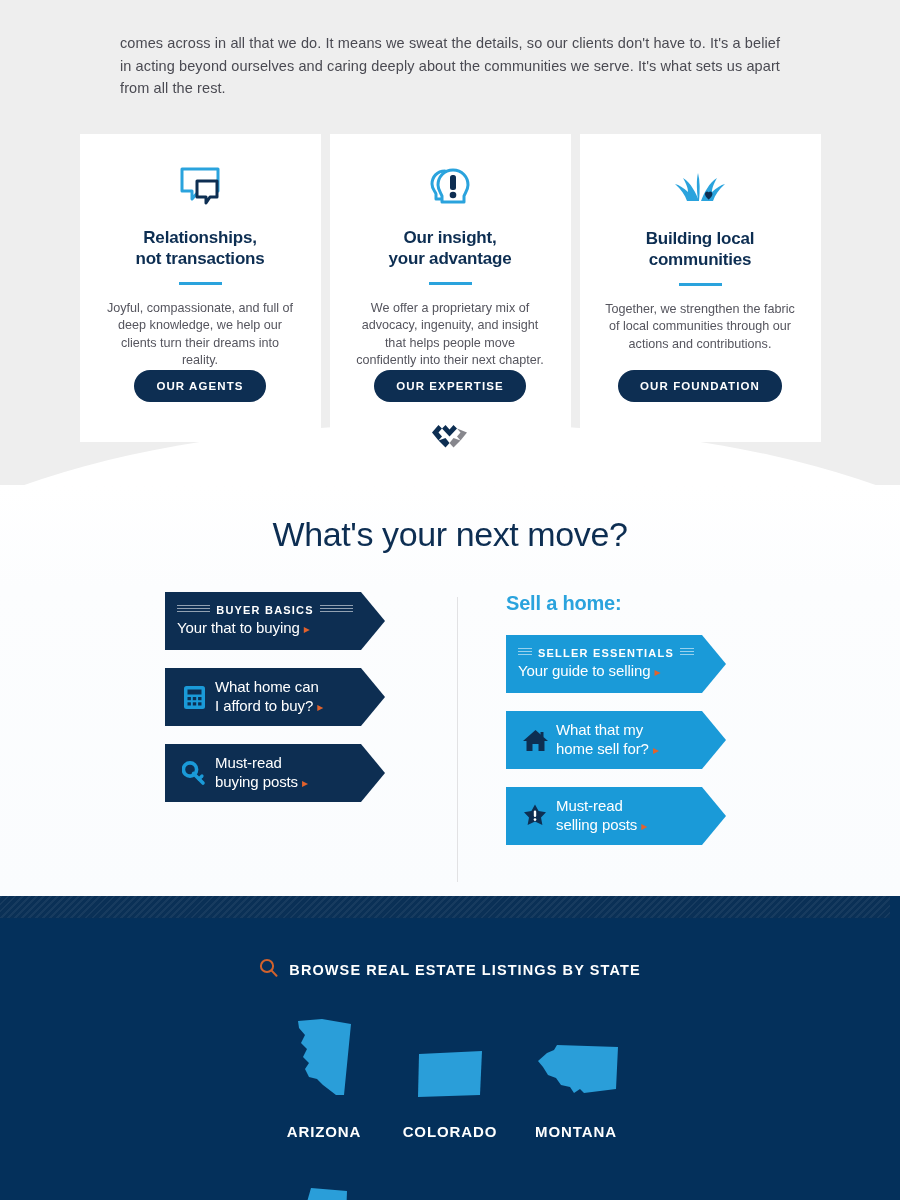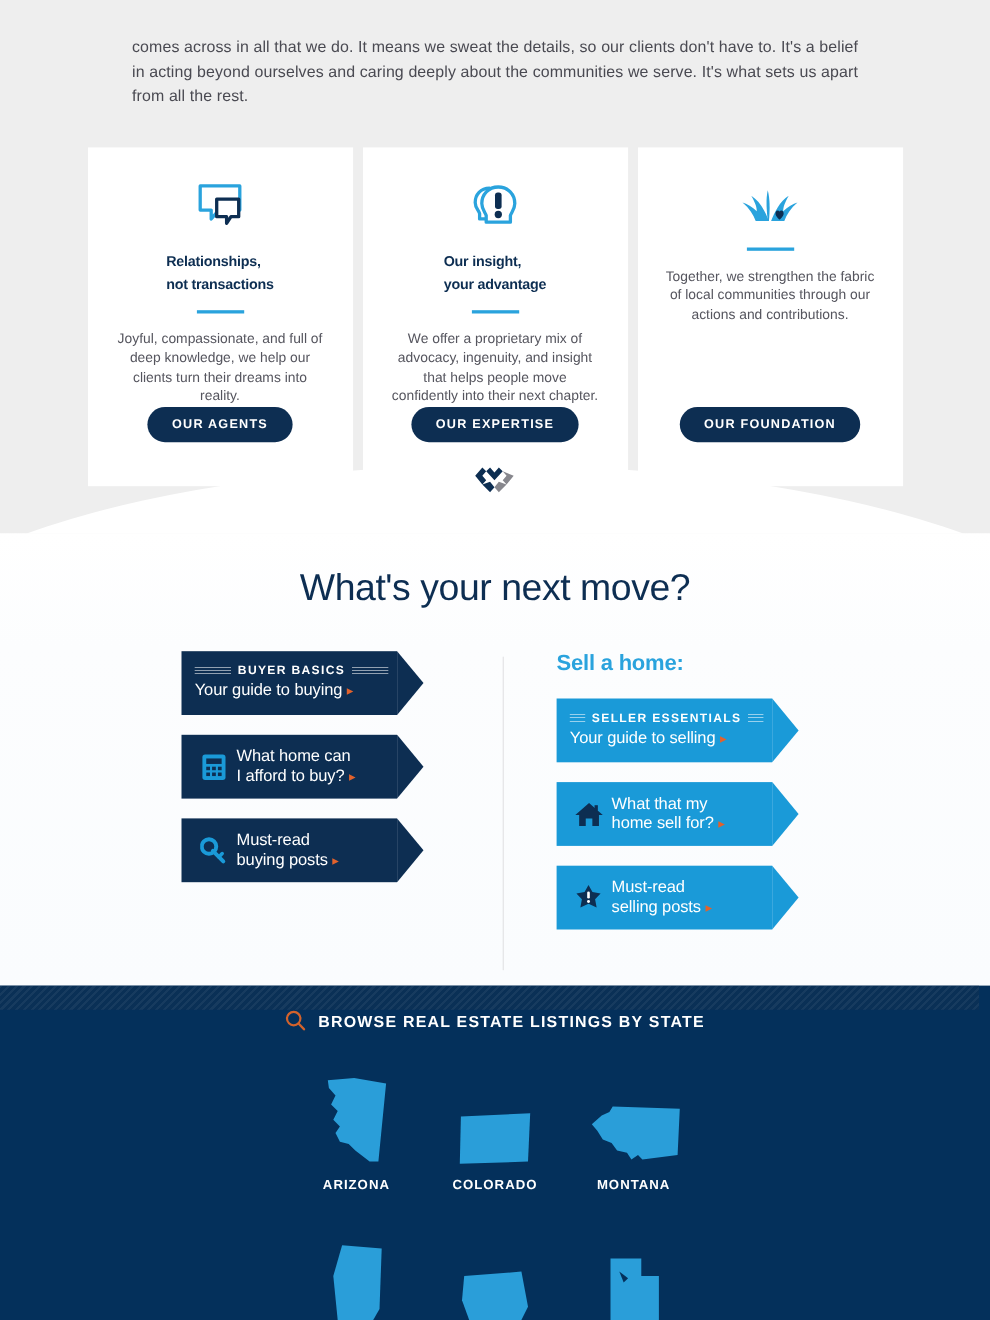--- a/index.html
+++ b/index.html
@@ -42,24 +42,24 @@
     background:#ffffff;
     display:flex;
     flex-direction:column;
     align-items:center;
     padding-top:30px;
   }
   .card-icon{ height:48px; display:flex; align-items:center; justify-content:center; }
   .card-title{
     margin-top:16px;
     color:#0d2e52;
-    font-size:13px;
+    font-size:17px;
     font-weight:700;
     line-height:21px;
-    text-align:left;
+    text-align:center;
     letter-spacing:-.2px;
   }
   .card-rule{
     width:43px;
     height:3px;
     background:#2aa3dd;
     margin-top:13px;
   }
   .card-body{
     margin-top:15px;
@@ -209,21 +209,21 @@
       repeating-linear-gradient(135deg,
         rgba(255,255,255,.055) 0 2px,
         rgba(0,0,0,0) 2px 5px),
       #0a3056;
   }
   .browse-head{
     display:flex;
     align-items:center;
     justify-content:center;
     gap:11px;
-    padding-top:22px;
+    padding-top:62px;
   }
   .browse-text{
     color:#ffffff;
     font-size:14.5px;
     font-weight:700;
     letter-spacing:1.1px;
   }
   .states-grid{
     display:flex;
     justify-content:center;
@@ -232,23 +232,23 @@
   }
   .state{
     width:126px;
     display:flex;
     flex-direction:column;
     align-items:center;
     cursor:pointer;
   }
   .state-shape{ height:98px; display:flex; align-items:flex-end; justify-content:center; }
   .state-label{
-    margin-top:10px;
+    margin-top:24px;
     color:#ffffff;
-    font-size:12px;
+    font-size:15px;
     font-weight:700;
     letter-spacing:.9px;
   }
   .states-grid.row2{ margin-top:28px; }
 </style>
 </head>
 <body>
 
 <section class="values-section">
 
@@ -293,20 +293,24 @@
     </div>
 
     <div class="value-card">
       <div class="card-icon">
         <svg width="52" height="40" viewBox="0 0 52 40">
           <path d="M25 33 C22 25 17 15 9 10 C13 17 14 21 14 24 C10 20 5 17 1 16 C7 21 11 27 13 33 Z" fill="#2aa3dd"></path>
           <path d="M24 33 C23 24 22 13 24 5 C26 13 26 23 25 33 Z" fill="#2aa3dd"></path>
           <path d="M27 33 C30 25 35 15 43 10 C39 17 38 21 38 24 C42 20 47 17 51 16 C45 21 41 27 39 33 Z" fill="#2aa3dd"></path>
           <path d="M31 26 C31 23.5 33.3 22.6 34.7 24.2 C36.1 22.6 38.4 23.5 38.4 26 C38.4 28.8 34.7 31.6 34.7 31.6 C34.7 31.6 31 28.8 31 26 Z" fill="#0d2e52"></path>
         </svg>
+      </div>
+      <div class="card-title">
+        <span>Building local</span><br>
+        <span>communities</span>
       </div>
       <div class="card-rule"></div>
       <div class="card-body">Together, we strengthen the fabric of local communities through our actions and contributions.</div>
       <button class="card-btn">OUR FOUNDATION</button>
     </div>
 
   </div>
 
   <div class="wm-logo">
     <svg width="40" height="26" viewBox="0 0 40 26">
@@ -331,21 +335,21 @@
 
       <div class="tile navy">
         <span class="flag"></span>
         <div style="width:100%">
           <div class="eyebrow">
             <span class="lines"></span>
             <span class="etext">BUYER BASICS</span>
             <span class="lines"></span>
           </div>
           <div class="tile-text">
-            <span>Your guide to buying</span>
+            <span>Your that to buying</span>
             <span class="arrow">▸</span>
           </div>
         </div>
       </div>
 
       <div class="tile navy">
         <span class="flag"></span>
         <div class="tile-icon">
           <svg width="23" height="25" viewBox="0 0 23 25">
             <rect x="1" y="1" width="21" height="23" rx="2.5" fill="#1a9ad8"></rect>

